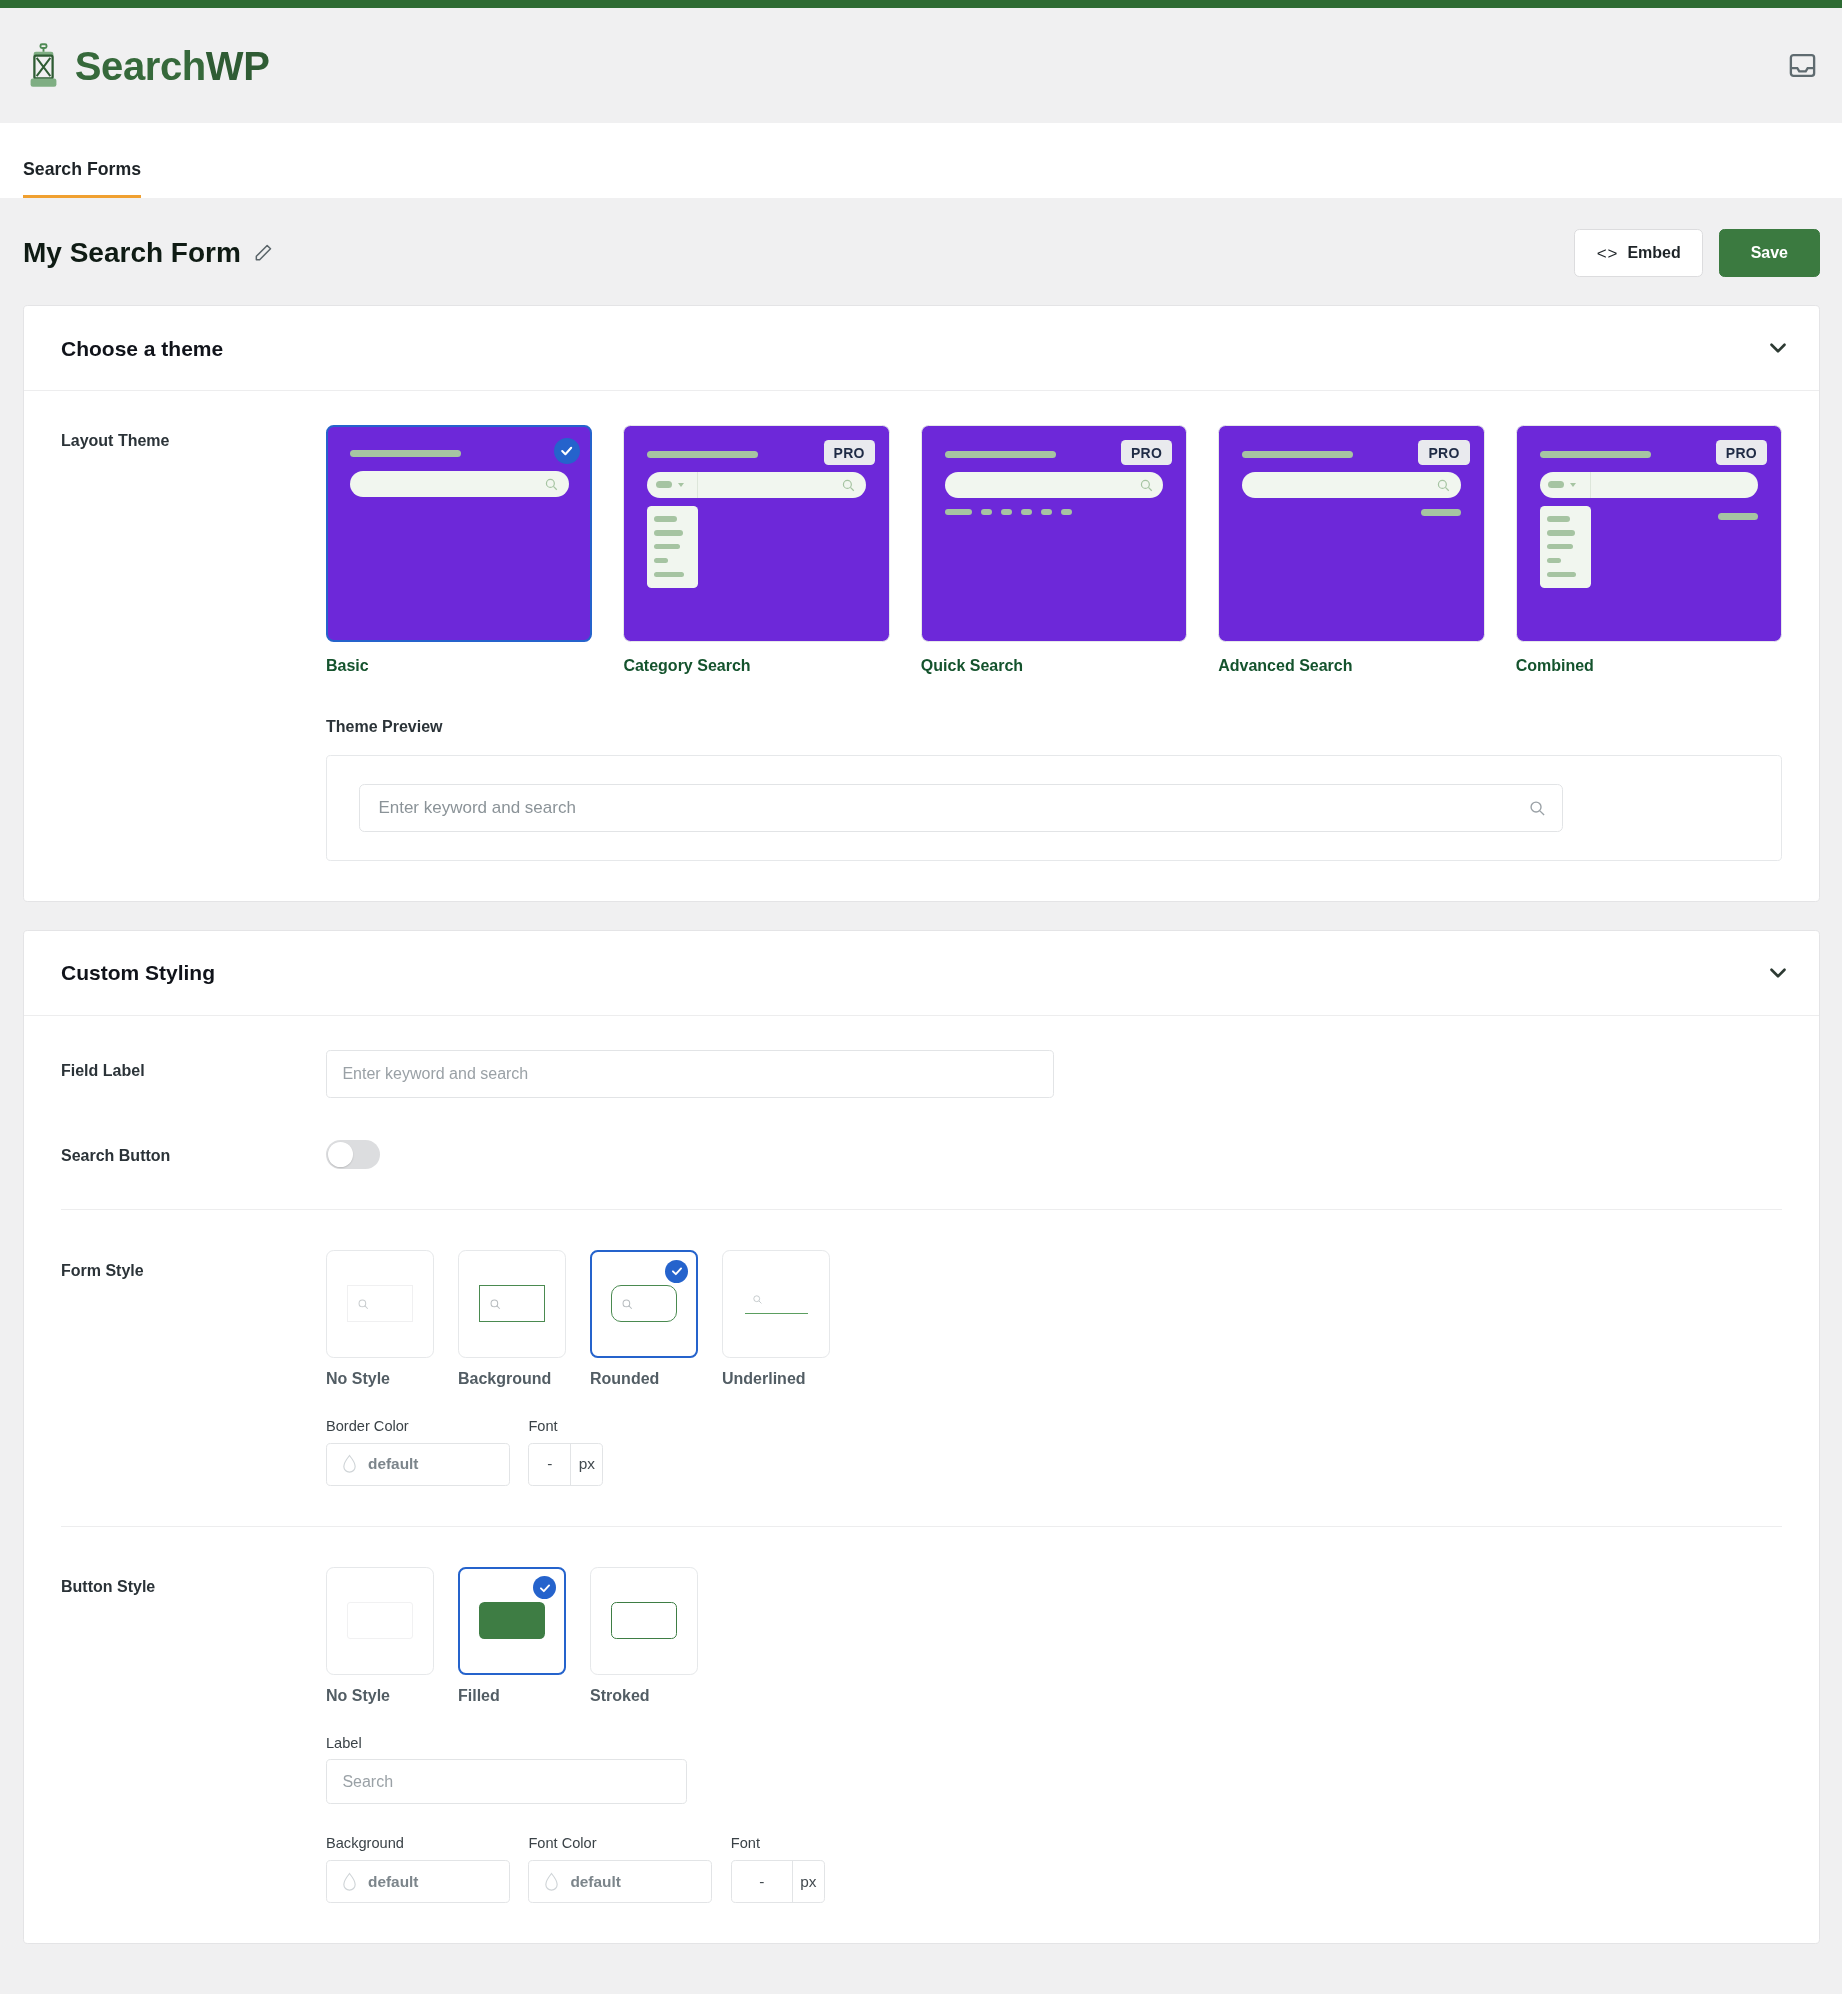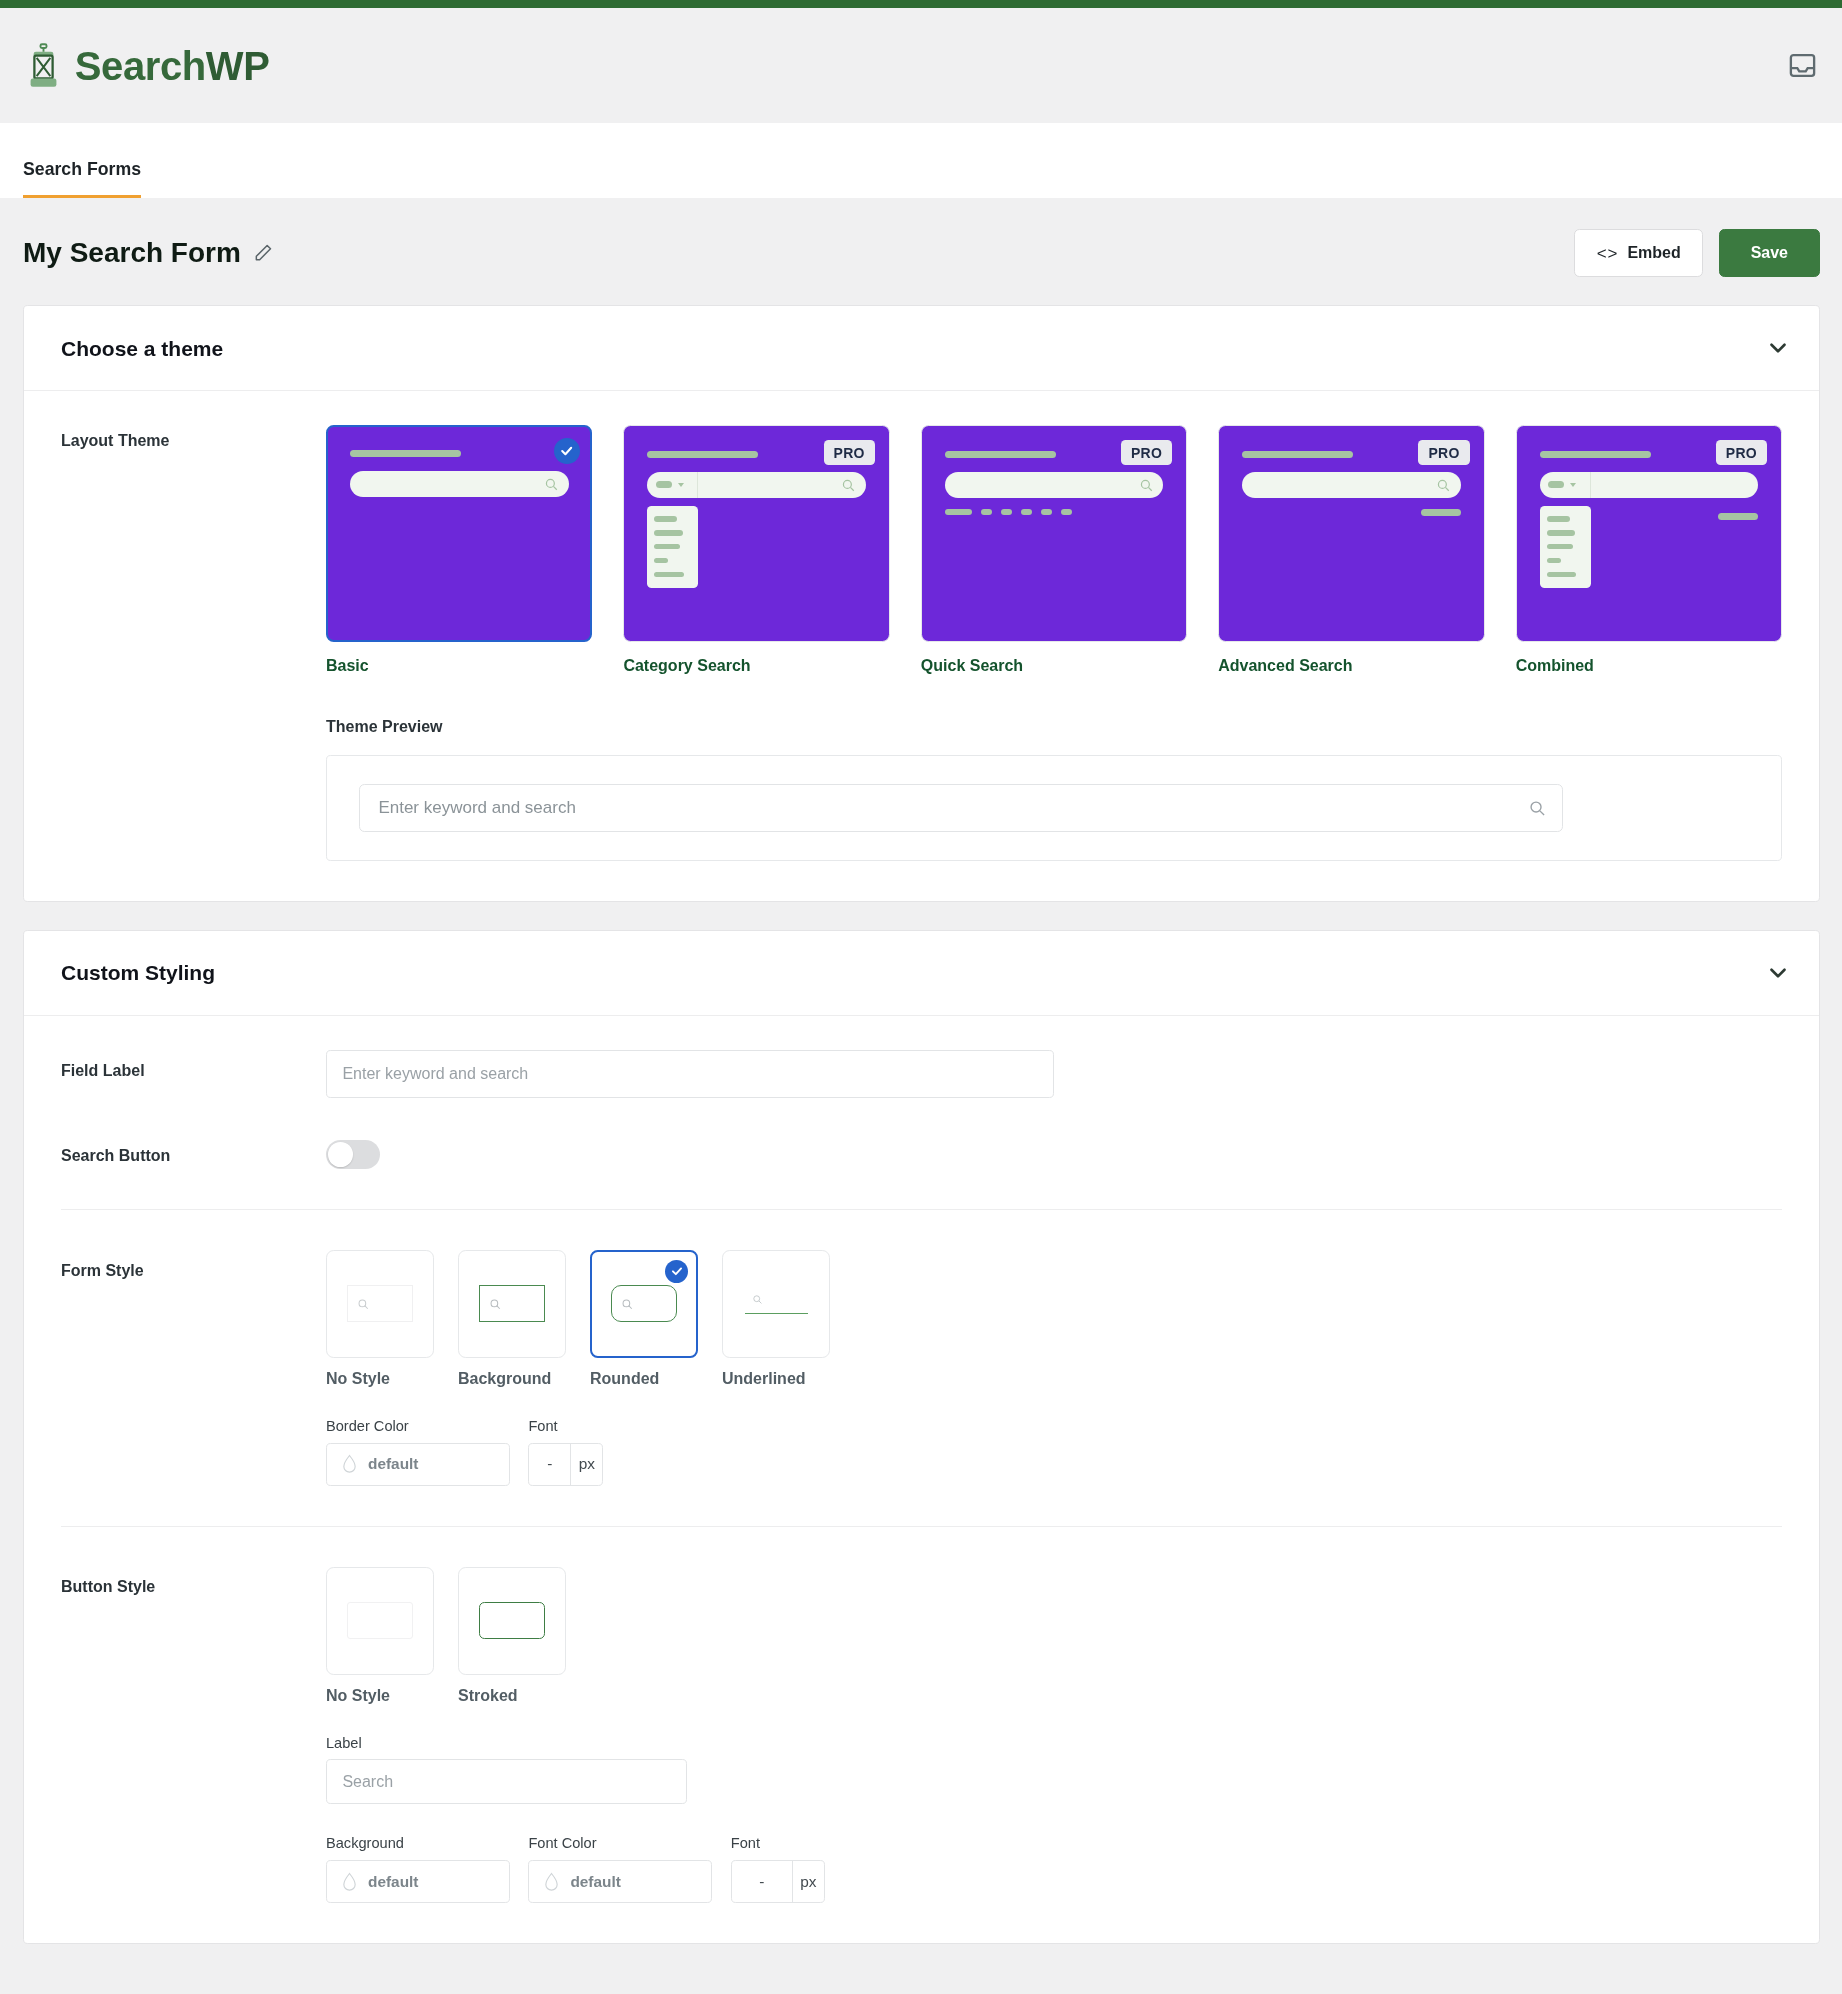--- a/index.html
+++ b/index.html
@@ -692,20 +692,31 @@
       <div class="row-content">
         <div class="style-grid">
 
           <div class="style-item">
             <div class="style-card">
               <div class="mini-btn nostyle"></div>
             </div>
             <div class="style-name">No Style</div>
           </div>
 
+          <div class="style-item">
+            <div class="style-card selected">
+              <div class="check-badge">
+                <svg viewBox="0 0 24 24" fill="none" stroke="#fff" stroke-width="3.2" stroke-linecap="round" stroke-linejoin="round">
+                    <path d="M5 12.5l5 5 9-10"></path>
+                  </svg>
+              </div>
+              <div class="mini-btn filled"></div>
+            </div>
+            <div class="style-name">Filled</div>
+          </div>
 
           <div class="style-item">
             <div class="style-card">
               <div class="mini-btn stroked"></div>
             </div>
             <div class="style-name">Stroked</div>
           </div>
 
         </div>
 

